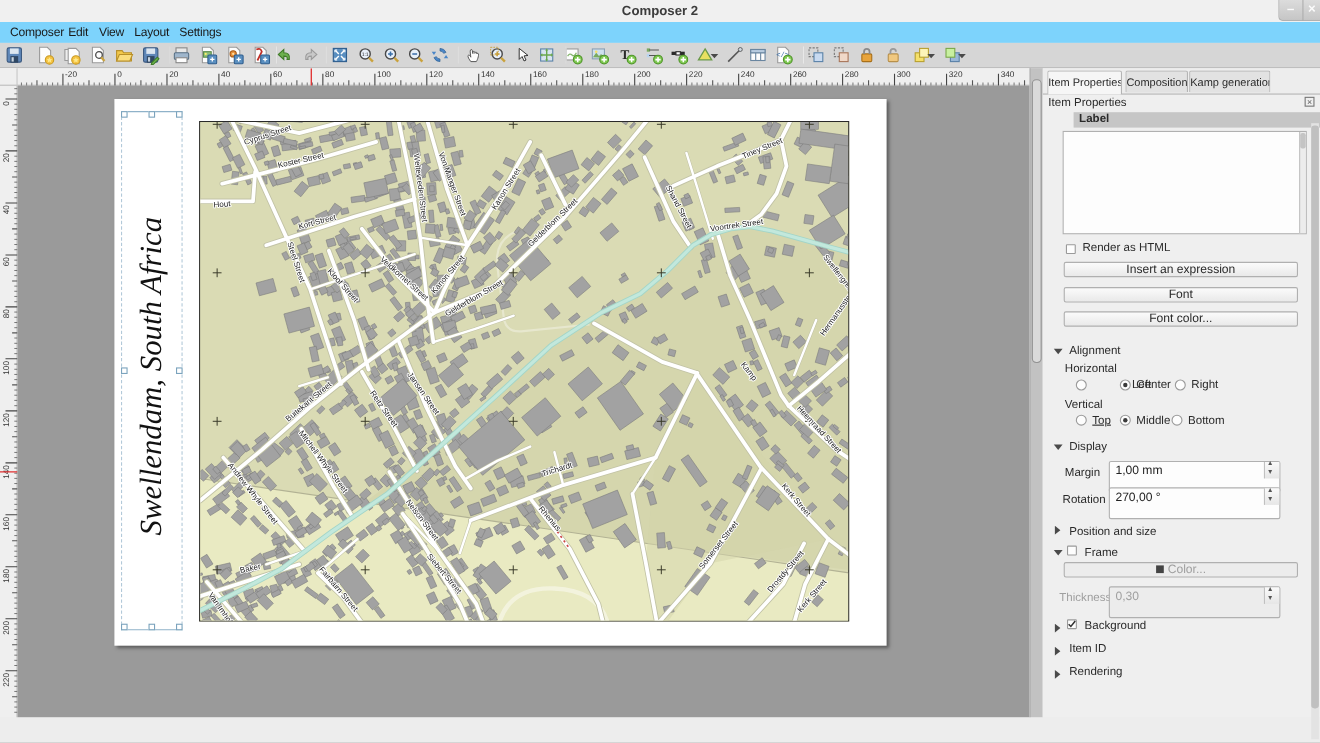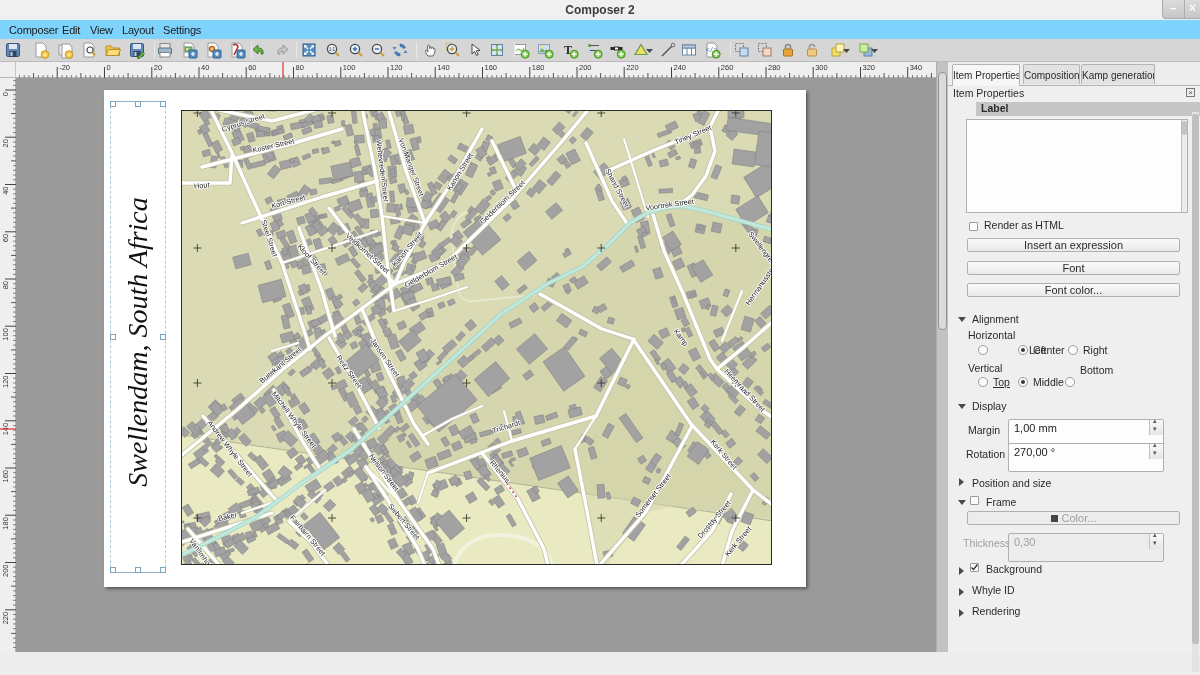--- a/index.html
+++ b/index.html
@@ -1847,21 +1847,21 @@
       <div class="radio sel" style="left:70px; top:259px;"></div>
         <span class="ptext" style="left:85px; top:258px;">Center</span>
       <div class="radio" style="left:120px; top:259px;"></div>
         <span class="ptext" style="left:135px; top:258px;">Right</span>
       <span class="ptext" style="left:20px; top:276px;">Vertical</span>
       <div class="radio" style="left:30px; top:291px;"></div>
         <span class="ptext" style="left:45px; top:290px;text-decoration:underline;">Top</span>
       <div class="radio sel" style="left:70px; top:291px;"></div>
         <span class="ptext" style="left:85px; top:290px;">Middle</span>
       <div class="radio" style="left:117px; top:291px;"></div>
-        <span class="ptext" style="left:132px; top:278px;">Bottom</span>
+        <span class="ptext" style="left:132px; top:290px;">Bottom</span>
 
       <div class="arrow-d" style="left:10px; top:318px;"></div>
       <span class="ptext" style="left:24px; top:314px;">Display</span>
       <span class="ptext" style="left:20px; top:338px;">Margin</span>
       <div class="spin" style="left:60px; top:333px; width:156px;">1,00 mm<div class="sb"></div></div>
       <span class="ptext" style="left:18px; top:362px;">Rotation</span>
       <div class="spin" style="left:60px; top:357px; width:156px;">270,00 °<div class="sb"></div></div>
 
       <div class="arrow-r" style="left:11px; top:392px;"></div>
       <span class="ptext" style="left:24px; top:391px;">Position and size</span>
@@ -1873,21 +1873,21 @@
       <div class="spin dis" style="left:60px; top:447px; width:156px;">0,30<div class="sb"></div></div>
 
       <div class="arrow-r" style="left:11px; top:481px;"></div>
       <div class="chk" style="left:22px; top:477px;">
           <svg width="9" height="9" viewBox="0 0 9 9" style="position:absolute;left:-1px;top:-1px;">
             <path d="M1.5,4.5 L3.5,6.5 L7.5,1.5" stroke="#333" stroke-width="1.4" fill="none"></path>
           </svg>
         </div>
       <span class="ptext" style="left:38px; top:477px;">Background</span>
       <div class="arrow-r" style="left:11px; top:502px;"></div>
-      <span class="ptext" style="left:24px; top:498px;">Whyle ID</span>
+      <span class="ptext" style="left:24px; top:498px;">Item ID</span>
       <div class="arrow-r" style="left:11px; top:523px;"></div>
       <span class="ptext" style="left:24px; top:519px;">Rendering</span>
       <div id="pscroll">
           <div id="pscrollthumb"></div>
         </div>
     </div>
   </div>
 </div>
 
 </body></html>

